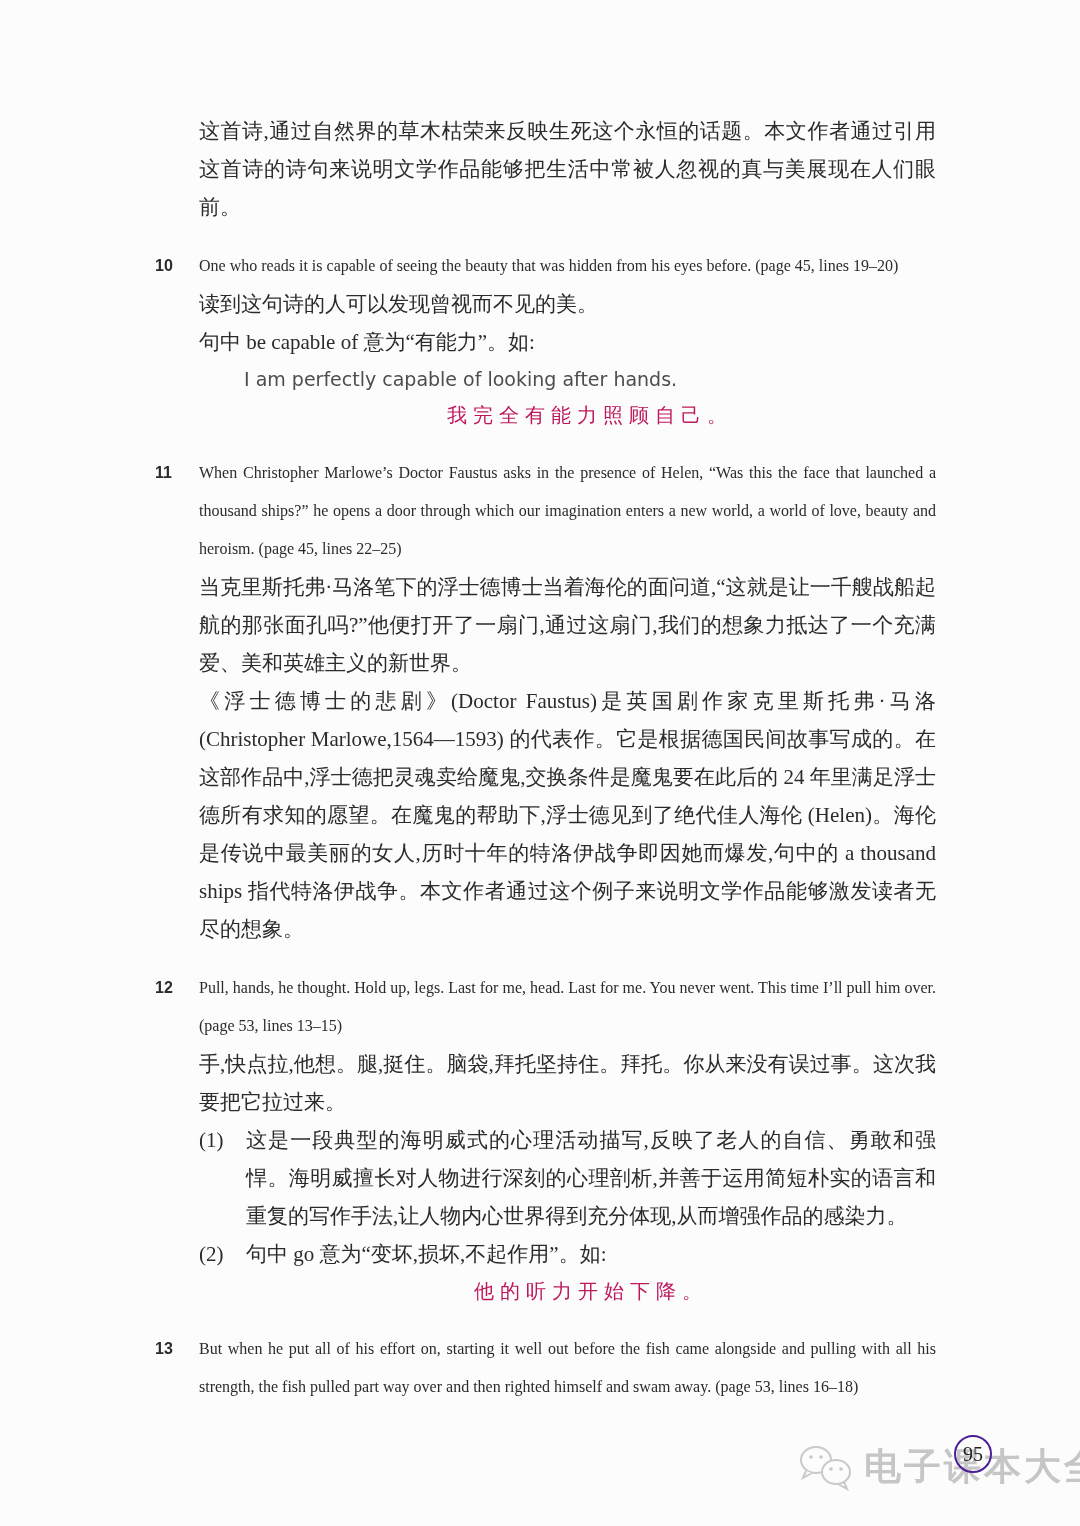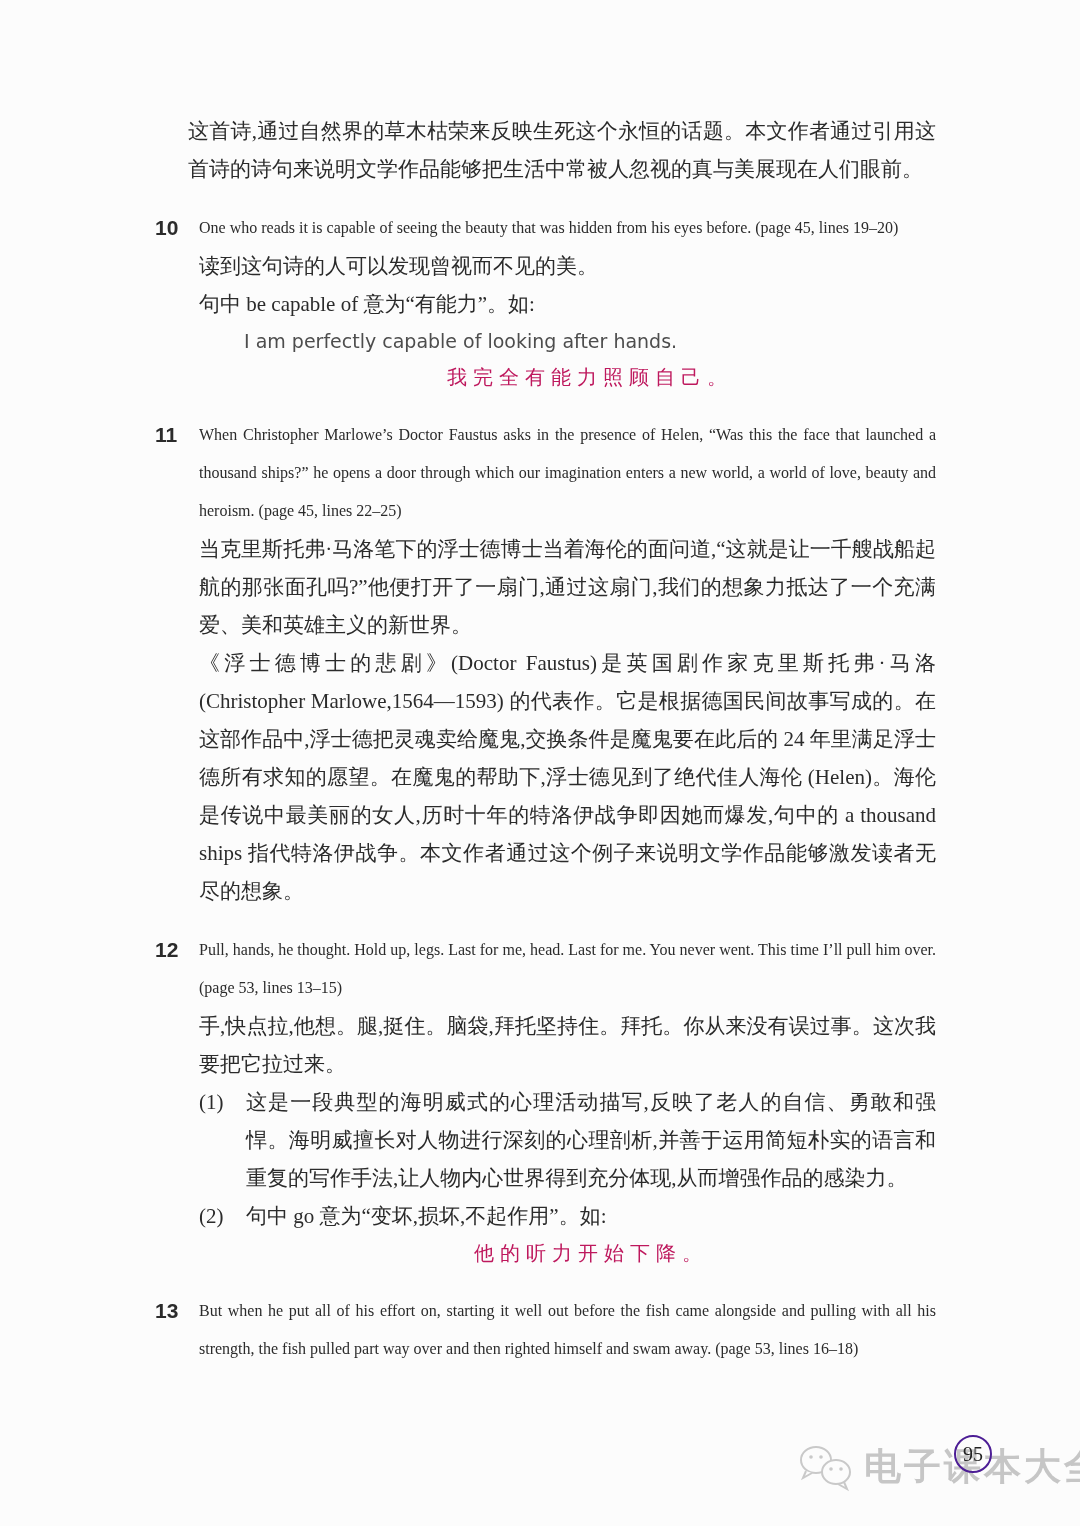--- a/index.html
+++ b/index.html
@@ -24,28 +24,28 @@
   }
   p { margin: 0; text-align: justify; }
   .zh {
     font-size: 21px;
     line-height: 38px;
   }
   .en {
     font-size: 16px;
     line-height: 38px;
   }
-  .intro { margin-left: 33px; }
+  .intro { margin-left: 44px; }
   .item { display: flex; margin-top: 21px; }
   .item .num {
     width: 44px;
     flex: 0 0 44px;
     font-family: "Liberation Sans", sans-serif;
     font-weight: bold;
-    font-size: 21px;
+    font-size: 16px;
     line-height: 38px;
   }
   .item .body { flex: 1; min-width: 0; }
   .subitem { display: flex; }
   .subnum {
     width: 47px;
     flex: 0 0 47px;
     font-size: 21px;
     line-height: 38px;
   }

